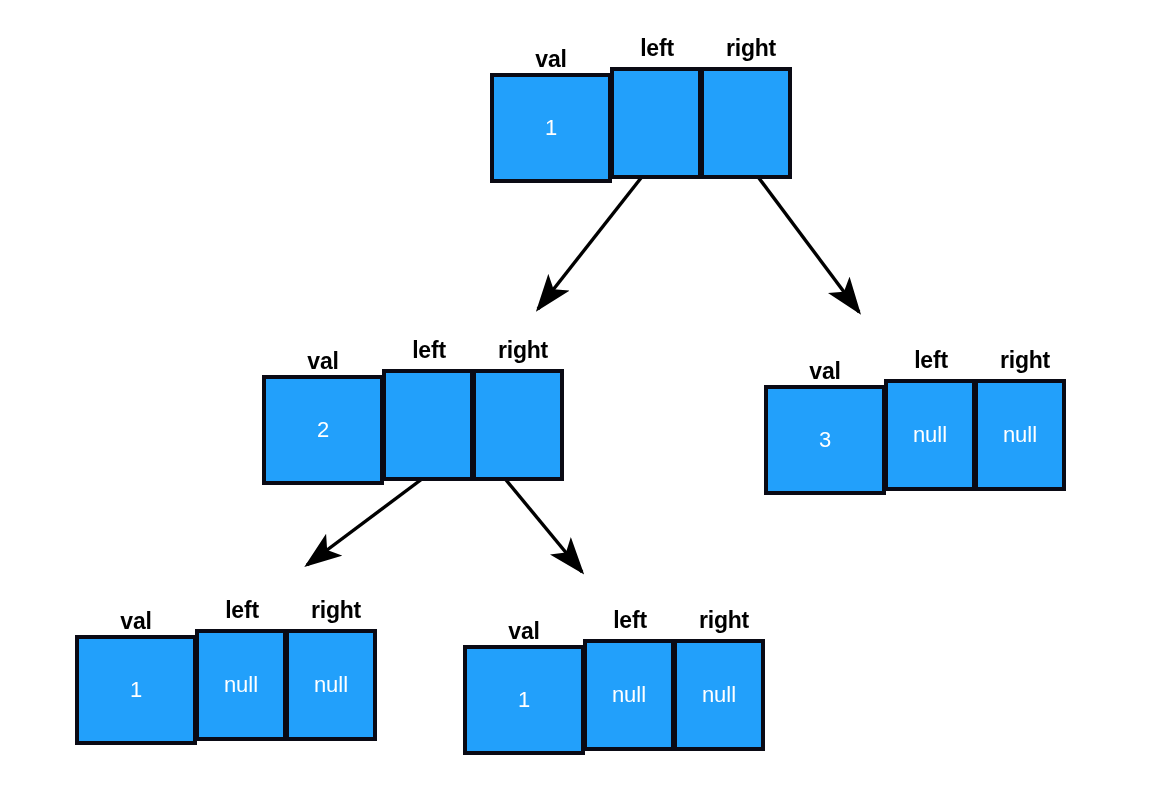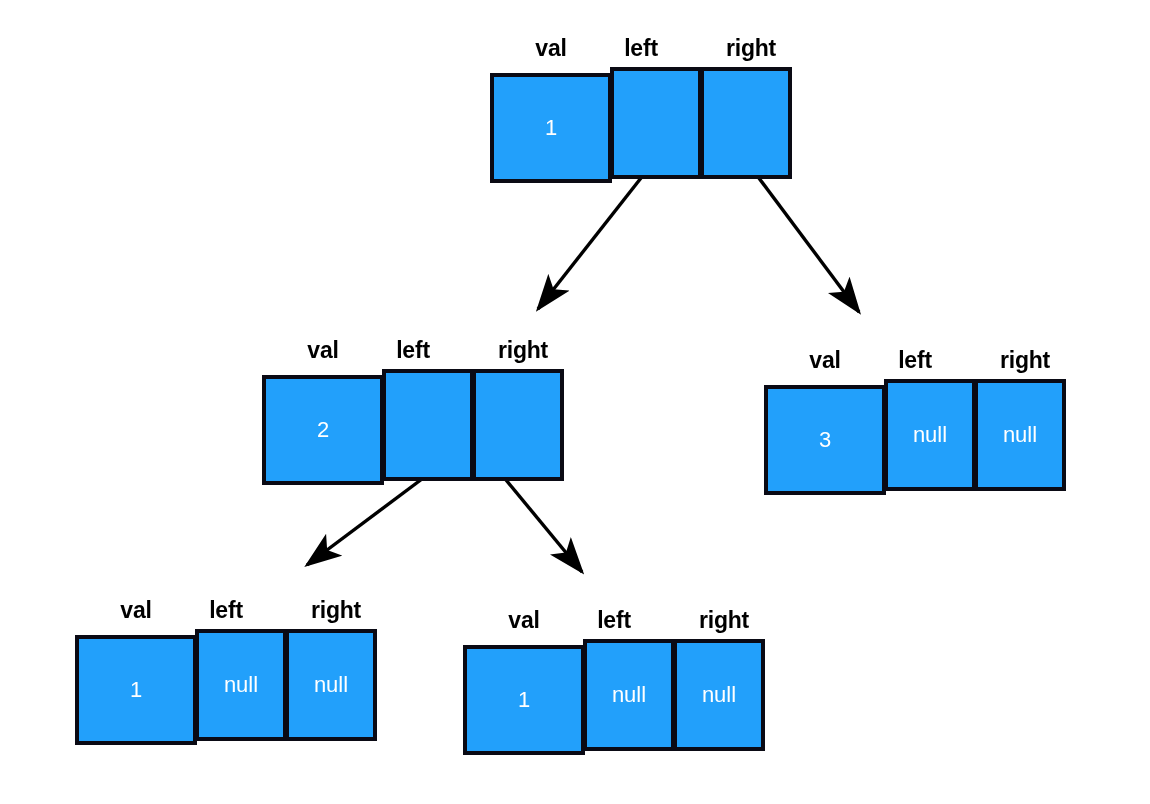--- a/index.html
+++ b/index.html
@@ -30,22 +30,22 @@
     position: absolute;
     top: 0;
     text-align: center;
     font-size: 23px;
     font-weight: bold;
     color: #000000;
     line-height: 30px;
     letter-spacing: -0.2px;
     white-space: nowrap;
   }
-  .hdr-val   { left: 0px;   width: 122px; }
-  .hdr-left  { left: 106px; width: 90px;  }
+  .hdr-val   { left: 0px;   width: 122px; margin-top: 11px; }
+  .hdr-left  { left: 122px; width: 90px;  }
   .hdr-right { left: 216px; width: 90px;  }
 
   .cells {
     position: absolute;
     left: 0;
     top: 34px;
     width: 302px;
     height: 116px;
   }
   .cell {

